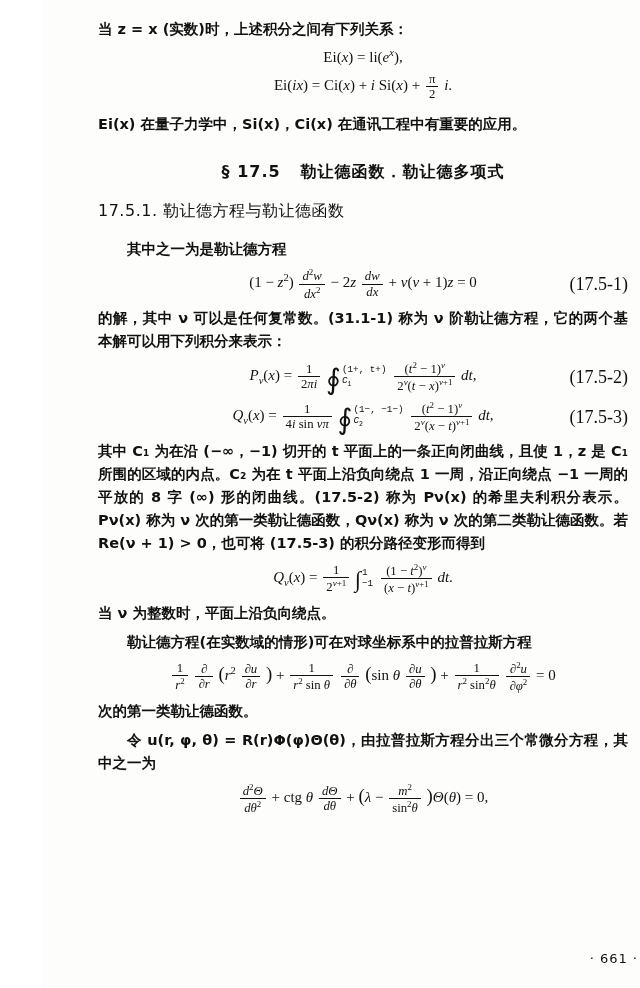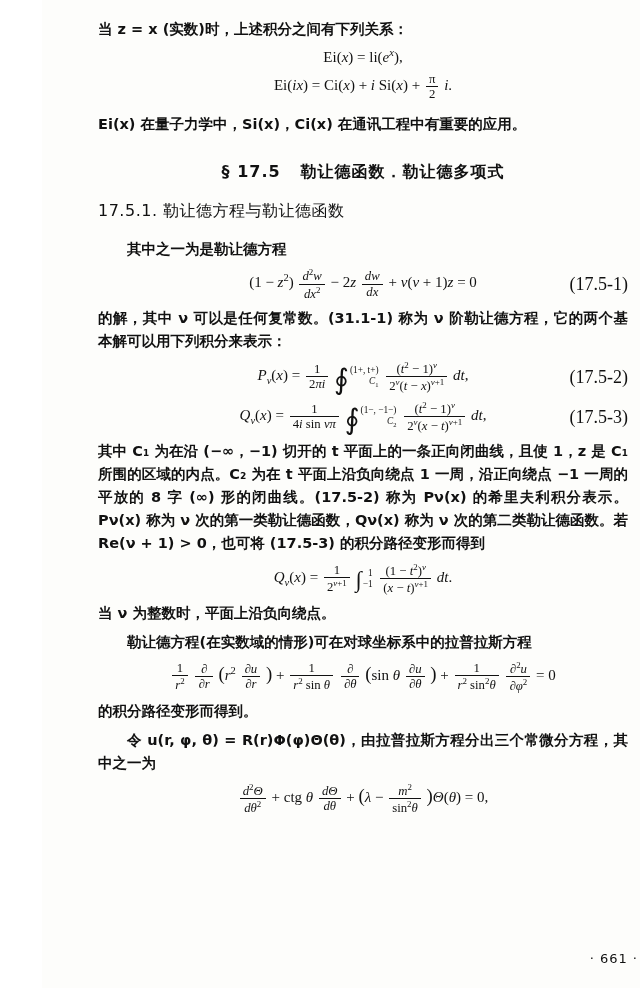--- a/index.html
+++ b/index.html
@@ -78,23 +78,24 @@
     line-height: 0.6;
     vertical-align: -0.32em;
     display: inline-block;
     font-family: "DejaVu Serif", serif;
   }
   .intlim {
     display: inline-block;
     vertical-align: middle;
     font-size: 0.62em;
     line-height: 1.1;
-    text-align: right;
+    text-align: left;
     margin-left: 1px;
     margin-right: 2px;
+    font-family: Liberation Mono, monospace;
   }
   .intlim .top { display: block; }
   .intlim .bot { display: block; }
 
   h2.section {
     font-family: "DejaVu Sans", "Liberation Sans", sans-serif;
     font-weight: bold;
     font-size: 16px;
     text-align: center;
     margin: 26px 0 18px 0;
@@ -206,21 +207,21 @@
         <span class="frac"><span class="num">∂</span><span class="den">∂<i>θ</i></span></span>
         <span style="font-size:1.25em;">(</span>sin <i>θ</i>
         <span class="frac"><span class="num">∂<i>u</i></span><span class="den">∂<i>θ</i></span></span>
         <span style="font-size:1.25em;">)</span> +
         <span class="frac"><span class="num">1</span><span class="den"><i>r</i><span class="sup">2</span> sin<span class="sup">2</span><i>θ</i></span></span>
         <span class="frac"><span class="num">∂<span class="sup">2</span><i>u</i></span><span class="den">∂<i>φ</i><span class="sup">2</span></span></span>
         = 0
       </span>
     </div>
 
-    <div class="para-bold">的积分路径变形而得到。</div>
+    <div class="para-bold">次的第一类勒让德函数。</div>
 
     <div class="para-bold indent">令 u(r, φ, θ) = R(r)Φ(φ)Θ(θ)，由拉普拉斯方程分出三个常微分方程，其中之一为</div>
 
     <div class="eq">
       <span class="body">
         <span class="frac"><span class="num"><i>d</i><span class="sup">2</span><i>Θ</i></span><span class="den"><i>dθ</i><span class="sup">2</span></span></span>
         + ctg <i>θ</i>
         <span class="frac"><span class="num"><i>dΘ</i></span><span class="den"><i>dθ</i></span></span>
         + <span style="font-size:1.25em;">(</span><i>λ</i> −
         <span class="frac"><span class="num"><i>m</i><span class="sup">2</span></span><span class="den">sin<span class="sup">2</span><i>θ</i></span></span>

